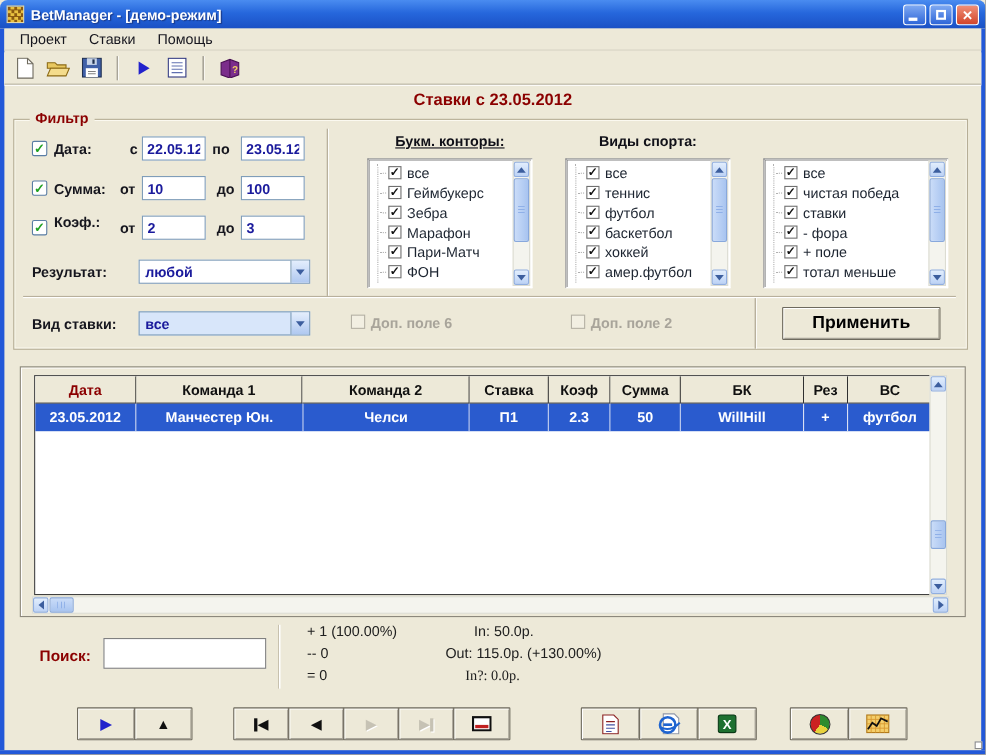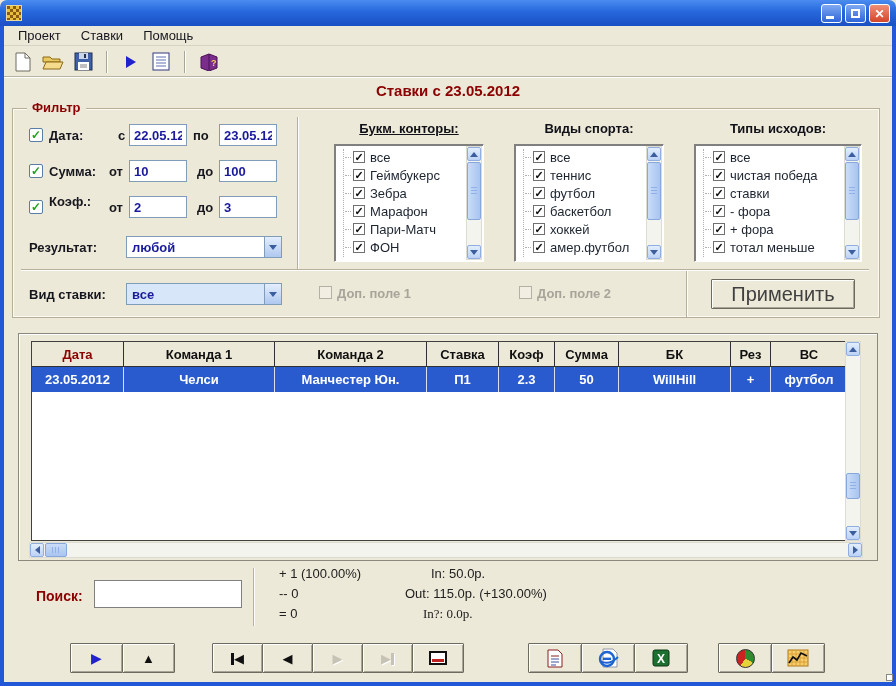--- a/index.html
+++ b/index.html
@@ -87,21 +87,21 @@
   .sb-thumb.h{top:0;height:14px;width:auto;background:linear-gradient(180deg,#CADCF8,#A8C4F0);}
   .sb-thumb.h::after{left:50%;top:3px;bottom:3px;height:auto;width:7px;margin:0 0 0 -4px;
     background:repeating-linear-gradient(to right,#8FB0E8 0 1px,transparent 1px 3px);}
 
   .gray-check{width:13px;height:13px;border:1px solid #B4B0A4;background:#F2EFE2;display:inline-block;}
   .disabled-label{color:#A8A49A;font-weight:bold;}
 
   .push-btn{background:#EDE9D8;border:1px solid #6E6A5E;border-radius:1px;
     box-shadow:inset 1px 1px 0 #FFFFFF,inset -1px -1px 0 #A8A498;cursor:pointer;
     display:flex;align-items:center;justify-content:center;}
-  .apply-btn{color:#404040;font-weight:normal;font-size:20px;}
+  .apply-btn{color:#000000;font-weight:bold;font-size:16px;}
 
   
   .tbl-panel{position:absolute;left:18px;top:333px;width:860px;height:228px;
     border:1px solid #8C887C;box-shadow:inset 1px 1px 0 #FFFFFF;background:#EDE9D8;}
   .grid-frame{position:absolute;left:12px;top:7px;width:816px;height:200px;background:#fff;
     border:1px solid #404040;overflow:hidden;}
   .grid-row{display:flex;width:815px;}
   .hcell{height:25px;background:#EDE9D8;border-right:1px solid #303030;border-bottom:1px solid #303030;
     display:flex;align-items:center;justify-content:center;font-weight:bold;font-size:13px;color:#101010;cursor:pointer;}
   .dcell{height:25px;background:#2A5BCE;border-right:1px solid #D8DFF4;
@@ -130,20 +130,21 @@
 
   svg{display:block;}
 </style>
 </head>
 <body>
 
 <div class="win">
 
   <div class="titlebar">
     <div class="app-icon"></div>
+    <div class="title-text">BetManager - [демо-режим]</div>
     <div class="winbtns">
       <div class="wbtn">
           <div class="min-glyph"></div>
         </div>
       <div class="wbtn">
           <div class="max-glyph"></div>
         </div>
       <div class="wbtn close">
           <div class="x-glyph">✕</div>
         </div>
@@ -324,21 +325,20 @@
         <div class="sb-btn" style="left:0;top:0;">
             <span class="tri-up2"></span>
           </div>
         <div class="sb-thumb" style="top:15px;height:58px;"></div>
         <div class="sb-btn" style="left:0;bottom:0;">
             <span class="tri-dn"></span>
           </div>
       </div>
     </div>
 
-    <div class="list-head" style="left:681px;top:12px;width:168px;">Типы исходов:</div>
     <div class="chklist" style="left:681px;top:35px;width:168px;height:118px;">
       <div class="guide"></div>
       <div class="cl-item">
           <span class="stub"></span>
           <span class="cls-check">✓</span>
           <span>все</span>
         </div>
       <div class="cl-item">
           <span class="stub"></span>
           <span class="cls-check">✓</span>
@@ -350,21 +350,21 @@
           <span>ставки</span>
         </div>
       <div class="cl-item">
           <span class="stub"></span>
           <span class="cls-check">✓</span>
           <span>- фора</span>
         </div>
       <div class="cl-item">
           <span class="stub"></span>
           <span class="cls-check">✓</span>
-          <span>+ фора</span>
+          <span>+ поле</span>
         </div>
       <div class="cl-item">
           <span class="stub"></span>
           <span class="cls-check">✓</span>
           <span>тотал меньше</span>
         </div>
       <div class="vsb" style="right:1px;top:1px;height:114px;">
         <div class="sb-btn" style="left:0;top:0;">
             <span class="tri-up2"></span>
           </div>
@@ -378,21 +378,21 @@
     <div class="hdiv abs" style="left:8px;top:160px;width:848px;"></div>
 
     <span class="flabel abs" style="left:16px;top:178px;">Вид ставки:</span>
     <div class="combo focused abs" style="left:113px;top:174px;width:156px;height:22px;">
       <span class="cv">все</span>
       <span class="cbtn">
           <span class="tri-dn"></span>
         </span>
     </div>
     <span class="gray-check abs" style="left:306px;top:177px;"></span>
-    <span class="disabled-label abs" style="left:324px;top:177px;">Доп. поле 1</span>
+    <span class="disabled-label abs" style="left:324px;top:177px;">Доп. поле 6</span>
     <span class="gray-check abs" style="left:506px;top:177px;"></span>
     <span class="disabled-label abs" style="left:524px;top:177px;">Доп. поле 2</span>
     <div class="vdiv abs" style="left:673px;top:162px;height:46px;"></div>
     <div class="push-btn apply-btn abs" style="left:698px;top:170px;width:144px;height:30px;">Применить</div>
   </div>
 
   <div class="tbl-panel">
     <div class="grid-frame">
       <div class="grid-row">
         <div class="hcell c0" style="color:#8B0000;">Дата</div>
@@ -400,22 +400,22 @@
         <div class="hcell c2">Команда 2</div>
         <div class="hcell c3">Ставка</div>
         <div class="hcell c4">Коэф</div>
         <div class="hcell c5">Сумма</div>
         <div class="hcell c6">БК</div>
         <div class="hcell c7">Рез</div>
         <div class="hcell c8">ВС</div>
       </div>
       <div class="grid-row">
         <div class="dcell c0">23.05.2012</div>
+        <div class="dcell c2">Манчестер Юн.</div>
         <div class="dcell c1">Челси</div>
-        <div class="dcell c2">Манчестер Юн.</div>
         <div class="dcell c3">П1</div>
         <div class="dcell c4">2.3</div>
         <div class="dcell c5">50</div>
         <div class="dcell c6">WillHill</div>
         <div class="dcell c7">+</div>
         <div class="dcell c8">футбол</div>
       </div>
     </div>
     <div class="vsb" style="left:826px;top:7px;height:200px;">
       <div class="sb-btn" style="left:0;top:0;">

